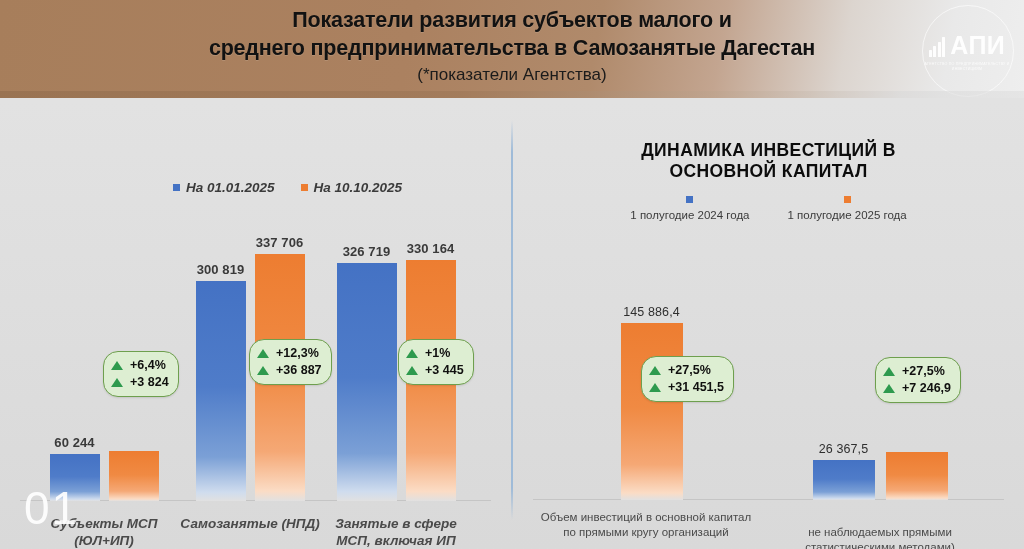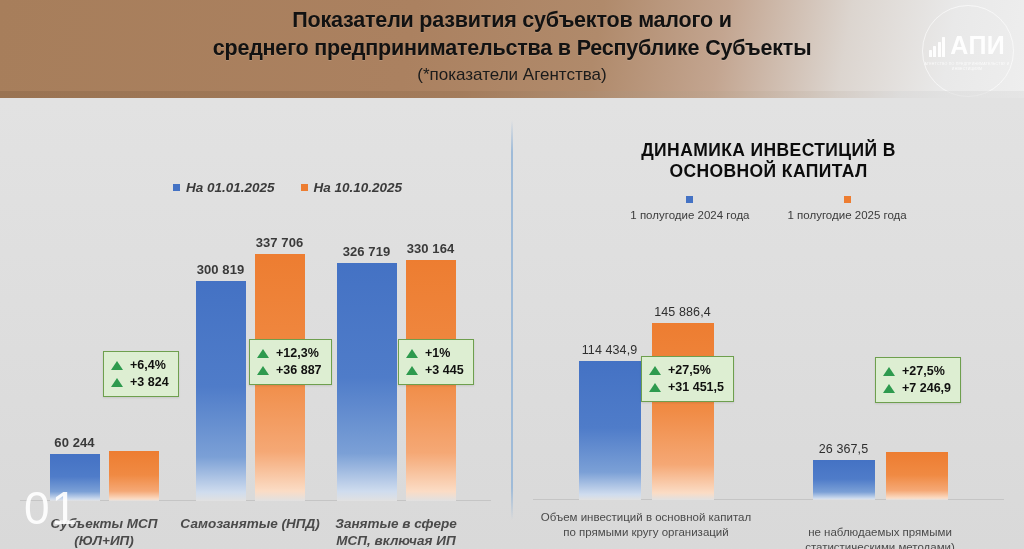--- a/index.html
+++ b/index.html
@@ -78,39 +78,39 @@
 
   .bar{position:relative;}
   .bar .fill{position:absolute;left:0;bottom:0;width:100%;height:100%;}
   .bar.blue .fill{background:linear-gradient(180deg,#4472c4 0%,#4f7cc9 48%,#7ba0d6 80%,#cfdcee 96%,#e1e1e1 100%);}
   .bar.orange .fill{background:linear-gradient(180deg,#ed7d31 0%,#f08a43 48%,#f5a875 80%,#fbdcc5 96%,#e1e1e1 100%);}
   .bar .vlabel{position:absolute;left:50%;transform:translateX(-50%);bottom:100%;margin-bottom:4px;
     white-space:nowrap;color:#3a3a3a;font-size:13px;font-weight:bold;letter-spacing:.1px;}
   .panel-right .bar .vlabel{font-size:12.5px;font-weight:normal;color:#2f2f2f;}
 
   
-  .badge{position:absolute;background:#ddeed2;border:1.6px solid #6e9f4e;border-radius:0;
+  .badge{position:absolute;background:#ddeed2;border:1.6px solid #6e9f4e;border-radius:15px;
     padding:5px 9px 5px 7px;box-shadow:0 1px 2px rgba(0,0,0,.10);z-index:5;}
   .badge .row{display:flex;align-items:center;gap:7px;white-space:nowrap;
     color:#10100f;font-size:12.5px;font-weight:bold;line-height:17px;}
   .badge .tri{width:0;height:0;border-left:6px solid transparent;border-right:6px solid transparent;
     border-bottom:9px solid #2e9a4e;flex:none;}
 
   .pagenum{position:absolute;left:24px;bottom:18px;font-size:46px;line-height:46px;
     color:rgba(255,255,255,.92);font-weight:300;letter-spacing:2px;}
 </style>
 </head>
 <body>
 
 <div class="slide">
 
   <div class="header">
     <div class="htitle">
       <span>Показатели развития субъектов малого и</span>
-      <span class="l2">среднего предпринимательства в Республике Субъекты</span>
+      <span class="l2">среднего предпринимательства в Самозанятые Дагестан</span>
     </div>
     <div class="hsub">(*показатели Агентства)</div>
 
     <div class="logo">
       <div class="ring"></div>
       <div class="mark">
         <span class="bars">
             <i></i>
             <i></i>
             <i></i>
@@ -230,24 +230,20 @@
       <div class="item">
         <span class="sq orange"></span>
         <span>1 полугодие 2025 года</span>
       </div>
     </div>
 
     <div class="plot">
       <div class="baseline"></div>
 
       <div class="group" style="left:38px;width:190px;">
-        <div class="bar blue" style="width:62px;height:139px;">
-          <div class="fill"></div>
-          <div class="vlabel">114 434,9</div>
-        </div>
         <div class="bar orange" style="width:62px;height:177px;margin-left:11px;margin-top:40px;">
           <div class="fill"></div>
           <div class="vlabel">145 886,4</div>
         </div>
         <div class="glabel">
           <span>Объем инвестиций в основной капитал</span><br>
           <span>по прямыми кругу организаций</span>
         </div>
       </div>
       <div class="badge" style="left:128px;top:136px;">

